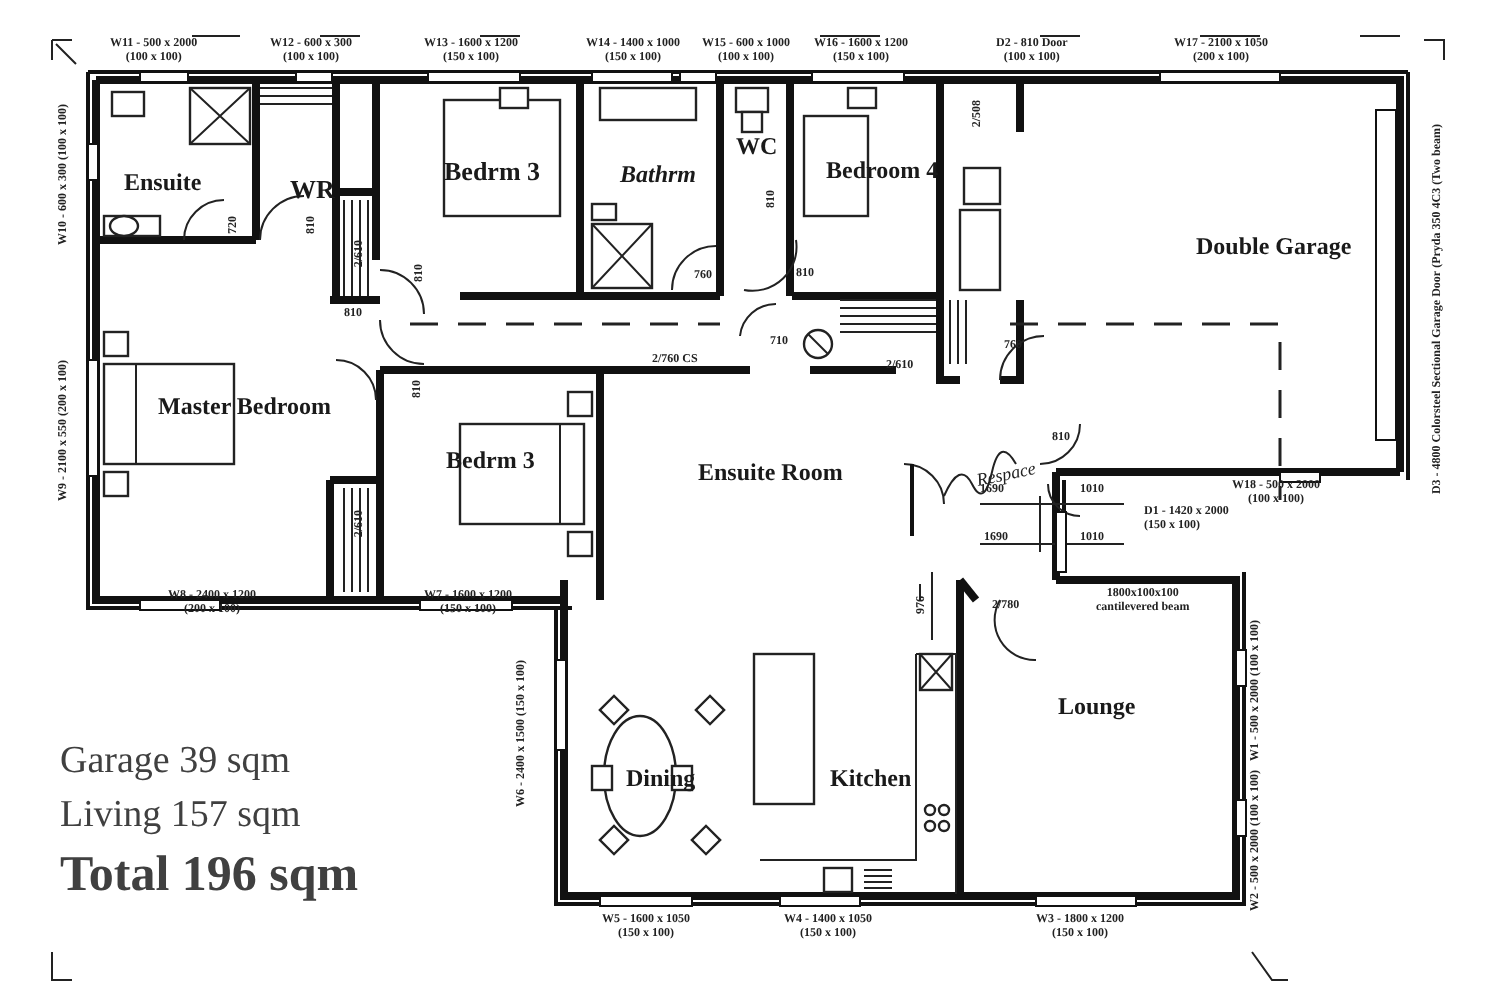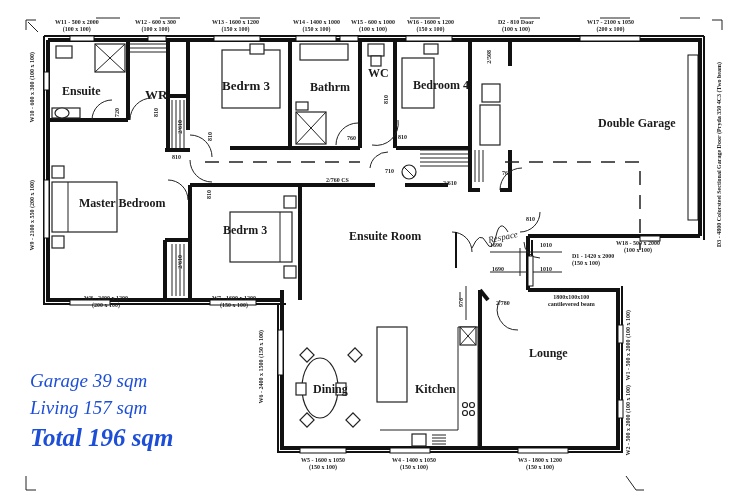--- a/index.html
+++ b/index.html
@@ -8,21 +8,21 @@
   .wall { stroke:#111; stroke-width:4; fill:none; }
   .wall-thin { stroke:#111; stroke-width:2; fill:none; }
   .line { stroke:#222; stroke-width:1; fill:none; }
   .dash { stroke:#222; stroke-width:1.5; fill:none; stroke-dasharray:14 10; }
   .win { stroke:#111; stroke-width:1; fill:#fff; }
   .fix { stroke:#222; stroke-width:1.2; fill:#fff; }
   .lbl { position:absolute; font-family:"Liberation Serif", serif; font-weight:bold; font-size:12px; color:#1a1a1a; white-space:nowrap; }
   .win-lbl { position:absolute; font-family:"Liberation Serif", serif; font-size:6px; font-weight:bold; line-height:7px; text-align:center; color:#222; white-space:nowrap; }
   .vert { writing-mode: vertical-rl; transform: rotate(180deg); }
   .dim { position:absolute; font-family:"Liberation Serif", serif; font-size:6px; font-weight:bold; color:#222; white-space:nowrap; }
-  .area { position:absolute; left:30px; font-family:"Liberation Serif", serif; font-style:italic; color:#1d4ed8; white-space:nowrap; }
+  .area { position:absolute; left:30px; font-family:"Liberation Serif", serif; color:#404040; white-space:nowrap; }
 </style>
 </head>
 <body>
 
 <svg class="plan" viewBox="0 0 750 502">
 
   <path class="line" d="M26 20 L36 20 M26 20 L26 30 M28 22 L38 32"></path>
   <path class="line" d="M712 20 L722 20 L722 30"></path>
   <path class="line" d="M26 476 L26 490 L36 490"></path>
   <path class="line" d="M626 476 L636 490 L644 490"></path>
@@ -178,21 +178,21 @@
   <rect class="win" x="518" y="448" width="50" height="5"></rect>
   <rect class="win" x="618" y="325" width="5" height="18"></rect>
   <rect class="win" x="618" y="400" width="5" height="18"></rect>
   <rect class="win" x="640" y="236" width="20" height="5"></rect>
   <rect class="win" x="528" y="256" width="5" height="30"></rect>
 </svg>
 
 <div class="lbl" style="left:62px;top:84px;">Ensuite</div>
 <div class="lbl" style="left:145px;top:87px;font-size:13px;">WR</div>
 <div class="lbl" style="left:222px;top:78px;font-size:13px;">Bedrm 3</div>
-<div class="lbl" style="left:310px;top:80px;">Bathrm</div>
+<div class="lbl" style="left:310px;top:80px;font-style:italic;">Bathrm</div>
 <div class="lbl" style="left:368px;top:66px;">WC</div>
 <div class="lbl" style="left:413px;top:78px;">Bedroom 4</div>
 <div class="lbl" style="left:568px;top:116px;margin-left:30px;">Double Garage</div>
 <div class="lbl" style="left:79px;top:196px;">Master Bedroom</div>
 <div class="lbl" style="left:223px;top:223px;">Bedrm 3</div>
 <div class="lbl" style="left:349px;top:229px;">Ensuite Room</div>
 <div class="lbl" style="left:313px;top:382px;">Dining</div>
 <div class="lbl" style="left:415px;top:382px;">Kitchen</div>
 <div class="lbl" style="left:529px;top:346px;">Lounge</div>
 

